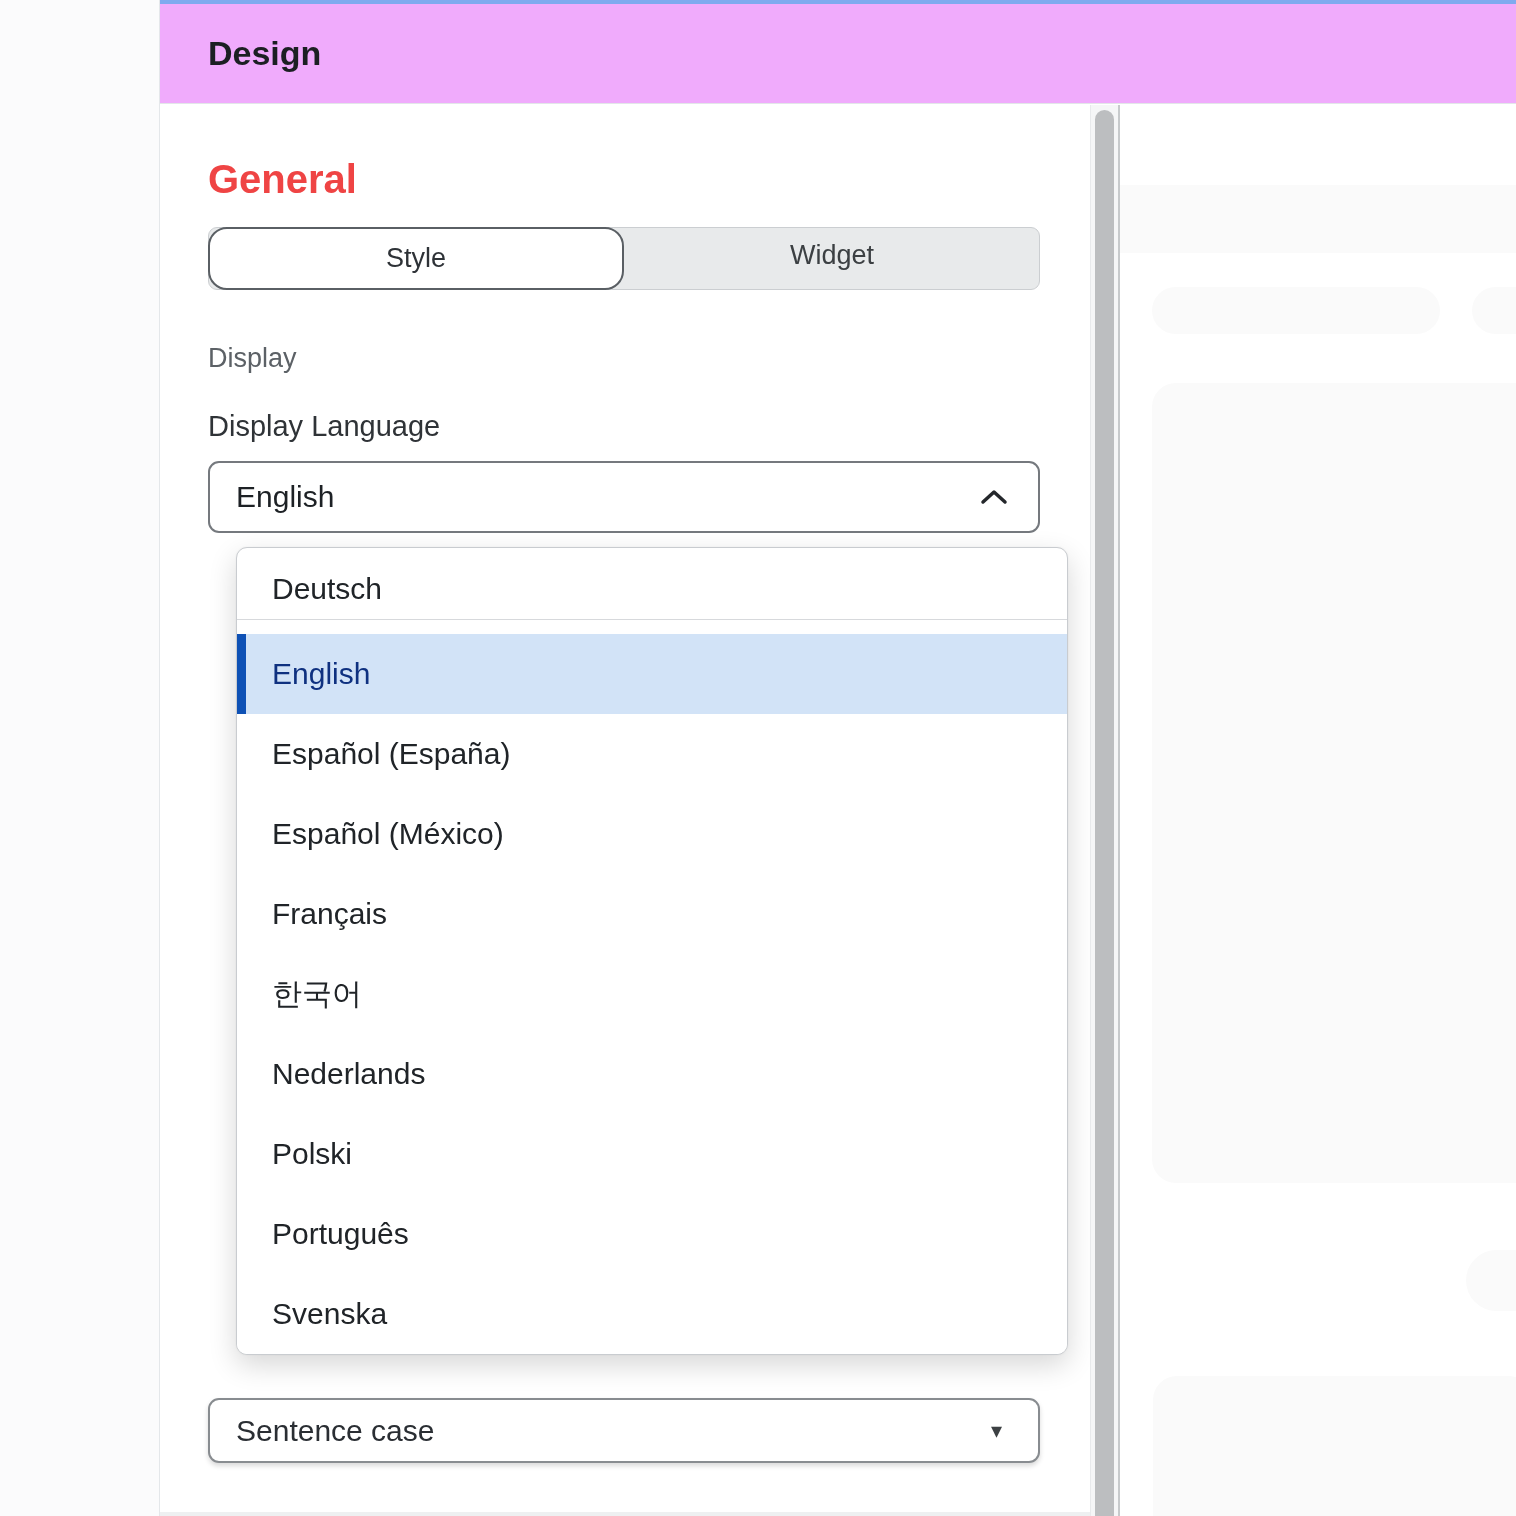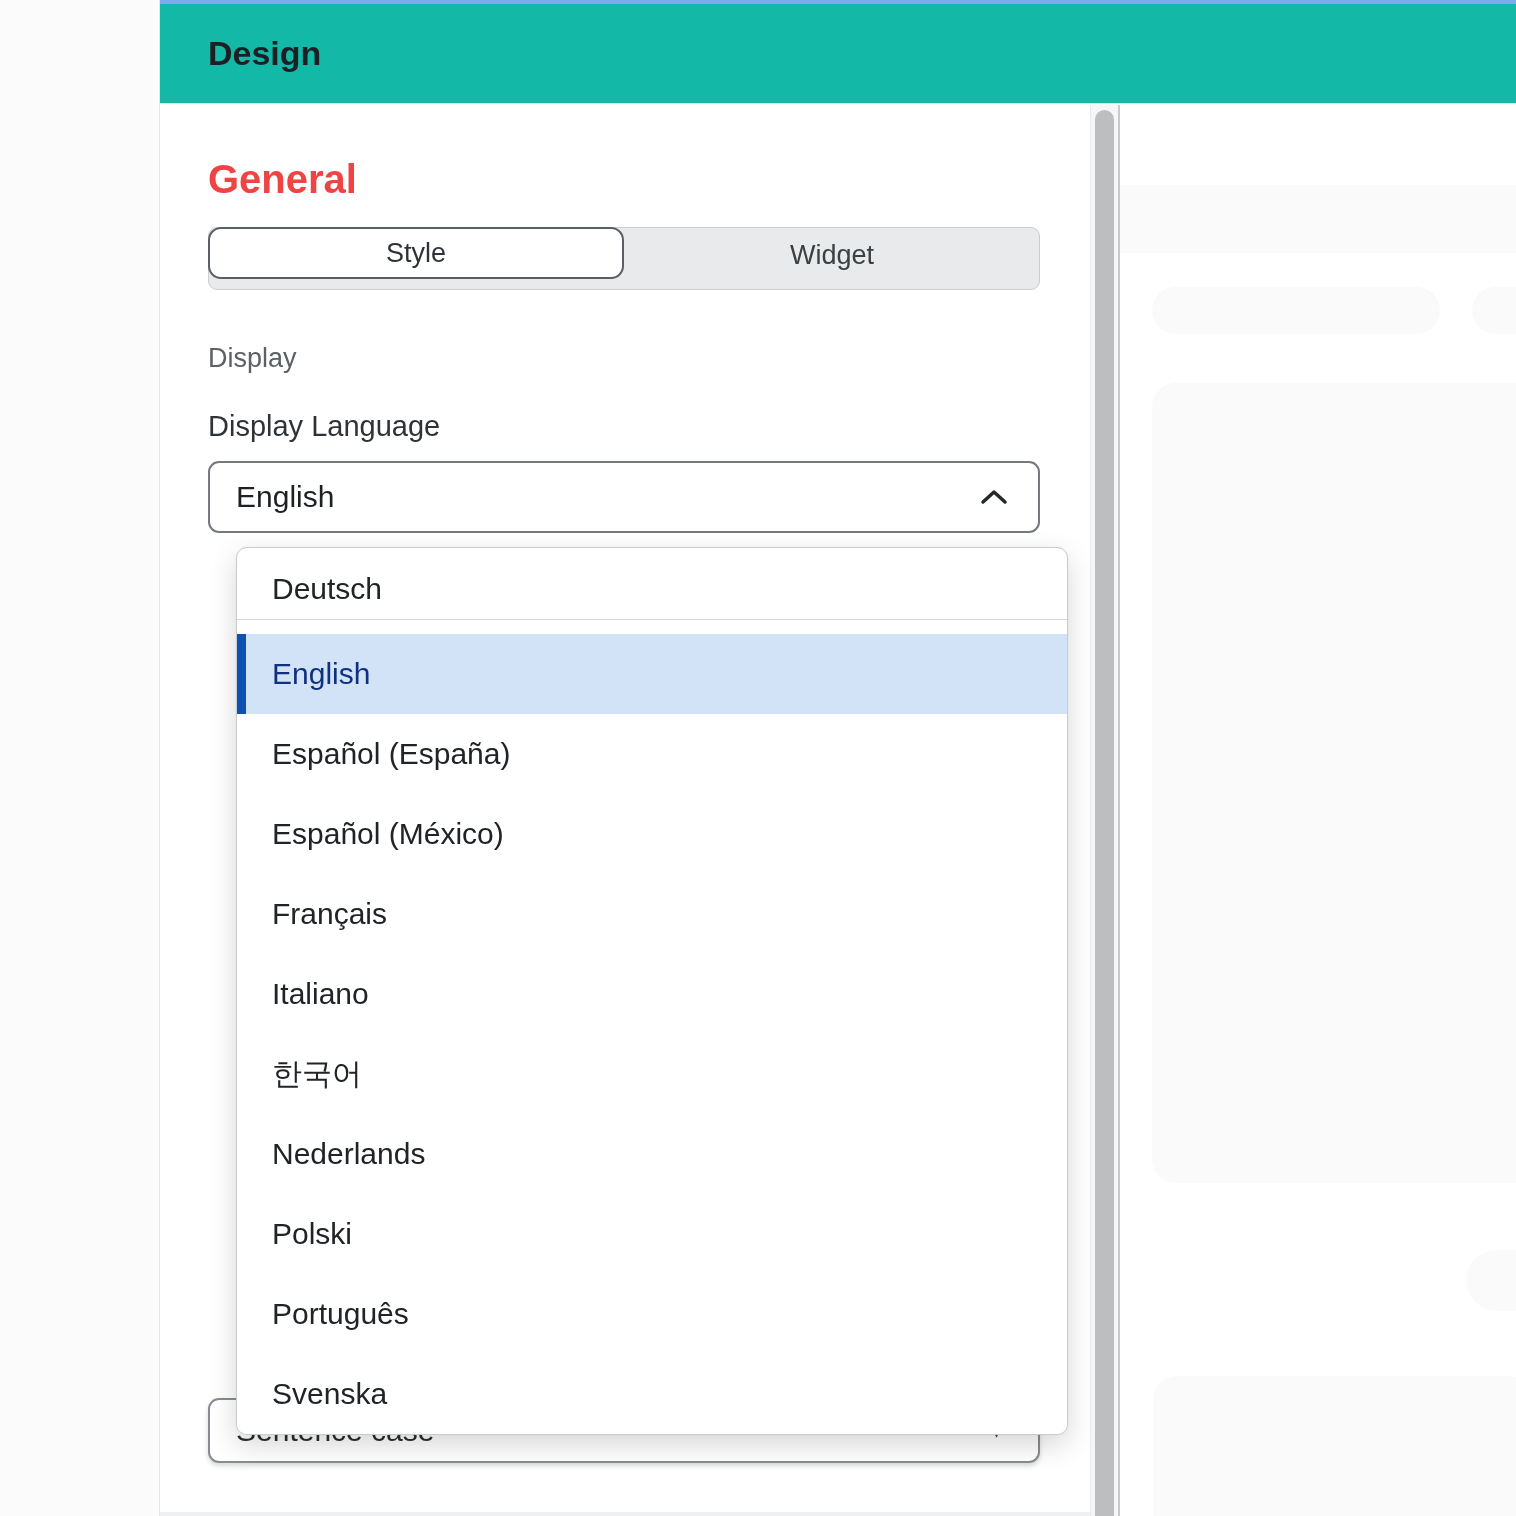--- a/index.html
+++ b/index.html
@@ -6,41 +6,41 @@
   *{box-sizing:border-box;}
   .screen{
     position:relative;width:1516px;height:1516px;overflow:hidden;
     font-family:"Liberation Sans", sans-serif;background:#ffffff;color:#1f2328;
   }
   
   .gutter{position:absolute;left:0;top:0;width:160px;height:1516px;background:#fbfbfc;border-right:1px solid #e4e7ea;}
   
   .accent-bar{position:absolute;left:160px;top:0;width:1356px;height:4px;background:#7faaef;}
   
-  .header{position:absolute;left:160px;top:4px;width:1356px;height:100px;background:#14b8a6;border-bottom:1px solid #e3e6e9;}
+  .header{position:absolute;left:160px;top:4px;width:1356px;height:100px;background:#f0abfc;border-bottom:1px solid #e3e6e9;}
   .header .title{position:absolute;left:48px;top:30px;font-size:34px;font-weight:700;color:#1c1f23;}
   
   .left-panel{position:absolute;left:160px;top:105px;width:930px;height:1411px;background:#ffffff;}
   .scrollbar{position:absolute;left:1090px;top:105px;width:28px;height:1411px;background:#f5f6f7;border-left:1px solid #e8eaec;}
   .scroll-thumb{position:absolute;left:4px;top:5px;width:19px;height:1406px;background:#bcbec0;border-radius:10px 10px 0 0;}
   .panel-divider{position:absolute;left:1118px;top:105px;width:2px;height:1411px;background:#c7cacc;}
   .right-panel{position:absolute;left:1120px;top:105px;width:396px;height:1411px;background:#ffffff;}
   
   .sk{background:#fafafa;position:absolute;}
   .sk-band{left:0;top:80px;width:396px;height:68px;}
   .sk-pill-1{left:32px;top:182px;width:288px;height:47px;border-radius:24px;}
   .sk-pill-2{left:352px;top:182px;width:60px;height:47px;border-radius:24px 0 0 24px;}
   .sk-block-1{left:32px;top:278px;width:380px;height:800px;border-radius:24px 0 0 24px;}
   .sk-pill-3{left:346px;top:1145px;width:66px;height:61px;border-radius:31px 0 0 31px;}
   .sk-block-2{left:33px;top:1271px;width:379px;height:140px;border-radius:24px 24px 0 0;}
   
   .general-heading{position:absolute;left:48px;top:52px;font-size:40px;font-weight:700;color:#ef4444;}
   .tab-control{position:absolute;left:48px;top:122px;width:832px;height:63px;background:#e8eaeb;border:1px solid #cbced1;border-radius:9px;}
   .tab{position:absolute;top:0;height:54px;display:flex;align-items:center;justify-content:center;font-size:27px;color:#3c4043;}
-  .tab-style{left:-1px;top:-1px;width:416px;height:52px;background:#ffffff;border:2px solid #5a5f64;border-radius:13px;color:#2e3237;}
+  .tab-style{left:-1px;top:-1px;width:416px;height:63px;background:#ffffff;border:2px solid #5a5f64;border-radius:19px;color:#2e3237;}
   .tab-widget{left:415px;width:416px;}
   .section-label{position:absolute;left:48px;top:238px;font-size:27px;color:#5c6166;}
   .field-label{position:absolute;left:48px;top:305px;font-size:29px;color:#2f3337;}
   .select{position:absolute;left:48px;top:356px;width:832px;height:72px;background:#ffffff;border:2px solid #75797e;border-radius:11px;display:flex;align-items:center;}
   .select .value{margin-left:26px;font-size:30px;color:#1d2125;}
   .select .chev{position:absolute;right:30px;top:50%;transform:translateY(-50%);width:28px;height:18px;}
   .select-case{position:absolute;left:48px;top:1293px;width:832px;height:65px;background:#ffffff;border:2px solid #888c90;border-radius:11px;display:flex;align-items:center;box-shadow:0 3px 5px rgba(0,0,0,0.15);}
   .select-case .value{margin-left:26px;font-size:30px;color:#2a2e33;}
   .select-case .caret{position:absolute;right:36px;top:50%;transform:translateY(-50%);font-size:22px;color:#3c4043;line-height:1;}
   
@@ -87,21 +87,20 @@
     </div>
 
     <div class="dropdown">
       <div id="dropdown-list">
           <div class="dd-item dd-first">Deutsch</div>
           <div class="dd-gap"></div>
           <div class="dd-item selected">English</div>
           <div class="dd-item">Español (España)</div>
           <div class="dd-item">Español (México)</div>
           <div class="dd-item">Français</div>
-          <div class="dd-item">Italiano</div>
           <div class="dd-item">한국어</div>
           <div class="dd-item">Nederlands</div>
           <div class="dd-item">Polski</div>
           <div class="dd-item">Português</div>
           <div class="dd-item">Svenska</div>
         </div>
     </div>
   </div>
 
   <div class="scrollbar">

